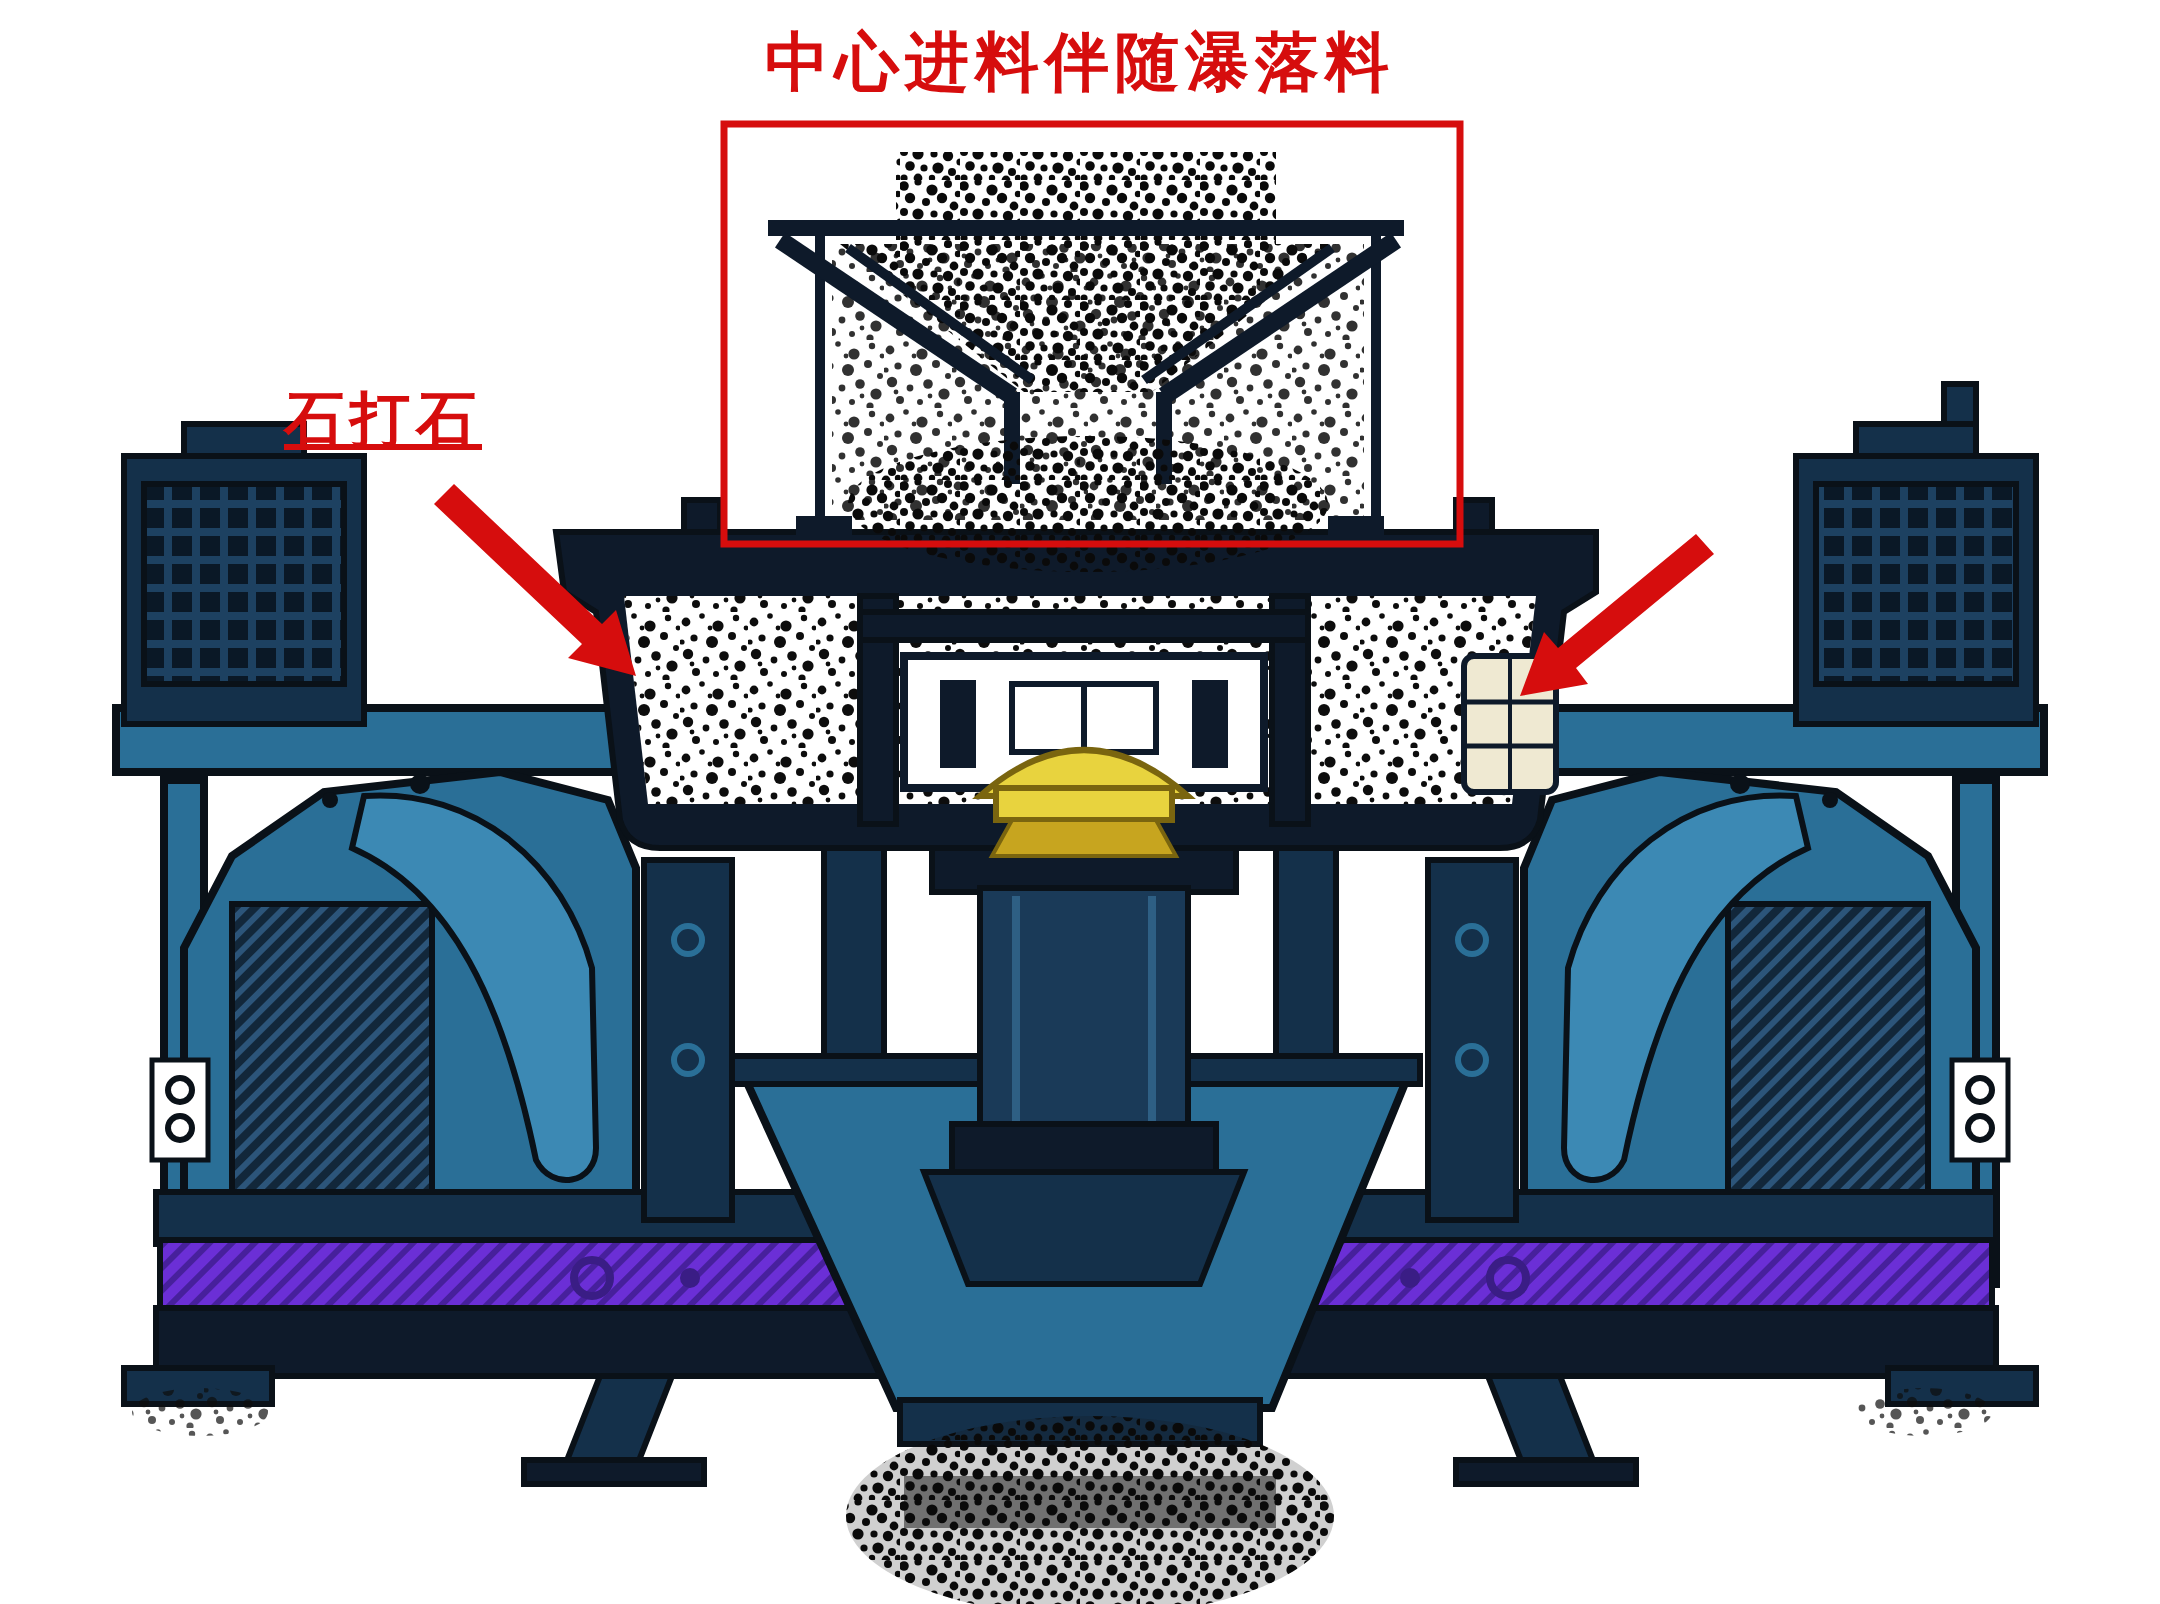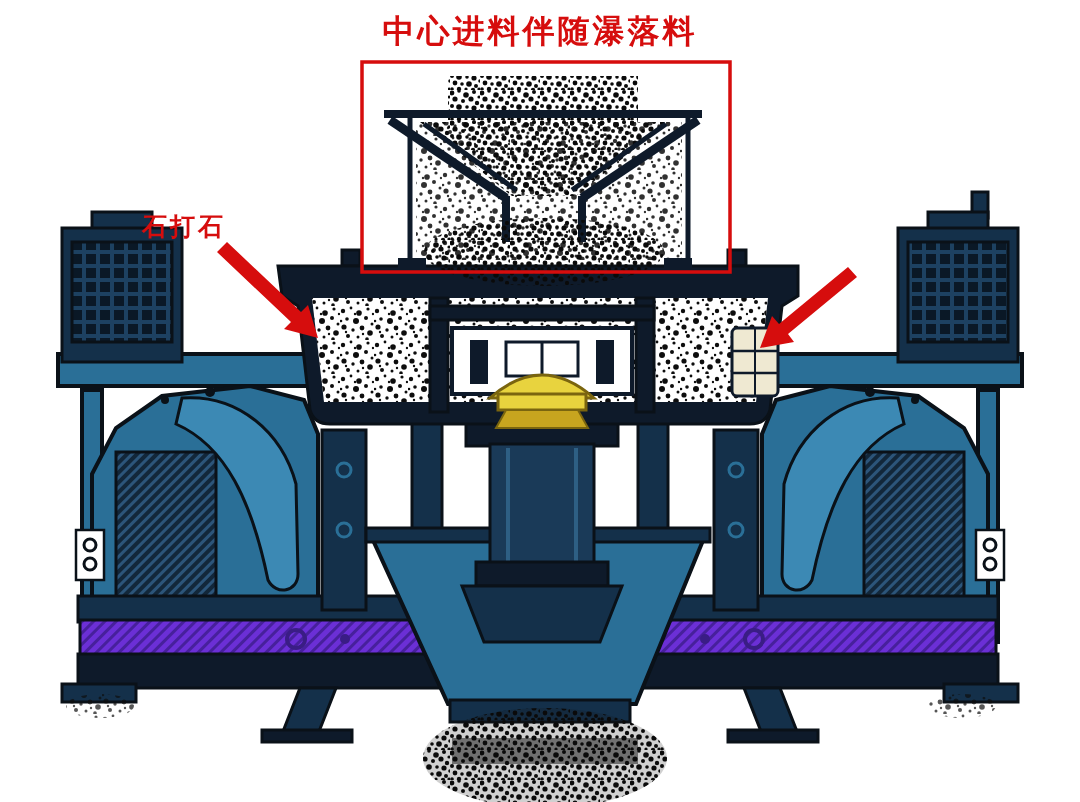--- a/index.html
+++ b/index.html
@@ -8,21 +8,21 @@
     background:var(--page-bg,#ffffff);
     font-family:"DejaVu Sans",sans-serif;
   }
   .stage svg{position:absolute;inset:0;width:1080px;height:802px;display:block;}
   .label{
     position:absolute;color:var(--annotation-red,#d60d0d);
     font-weight:700;white-space:nowrap;letter-spacing:3px;
     font-family:"DejaVu Sans",sans-serif;
   }
   .label.top{left:50%;top:10px;transform:translateX(-50%);font-size:32px;}
-  .label.left{left:142px;top:210px;font-size:25px;}
+  .label.left{left:142px;top:190px;font-size:30px;text-decoration:underline;}
   .label.right{left:820px;top:220px;font-size:30px;}
 
   .teal{fill:var(--machine-teal,#2a6f97);stroke:var(--outline-black,#0a1118);stroke-width:4;}
   .tealL{fill:var(--machine-teal-light,#3c89b4);stroke:var(--outline-black,#0a1118);stroke-width:3;}
   .navy{fill:var(--navy,#14304a);stroke:var(--outline-black,#0a1118);stroke-width:3;}
   .navyd{fill:var(--navy-dark,#0e1a2a);stroke:var(--outline-black,#0a1118);stroke-width:3;}
   .ink{stroke:var(--navy-dark,#0e1a2a);fill:none;}
   .cream{fill:var(--anvil-cream,#efe9d2);stroke:var(--navy-dark,#0e1a2a);stroke-width:3;}
   .yellow{fill:var(--rotor-yellow,#e8d33e);stroke:#7a650f;stroke-width:3;}
   .yellowd{fill:var(--rotor-yellow-dark,#c7a51f);stroke:#7a650f;stroke-width:2;}

